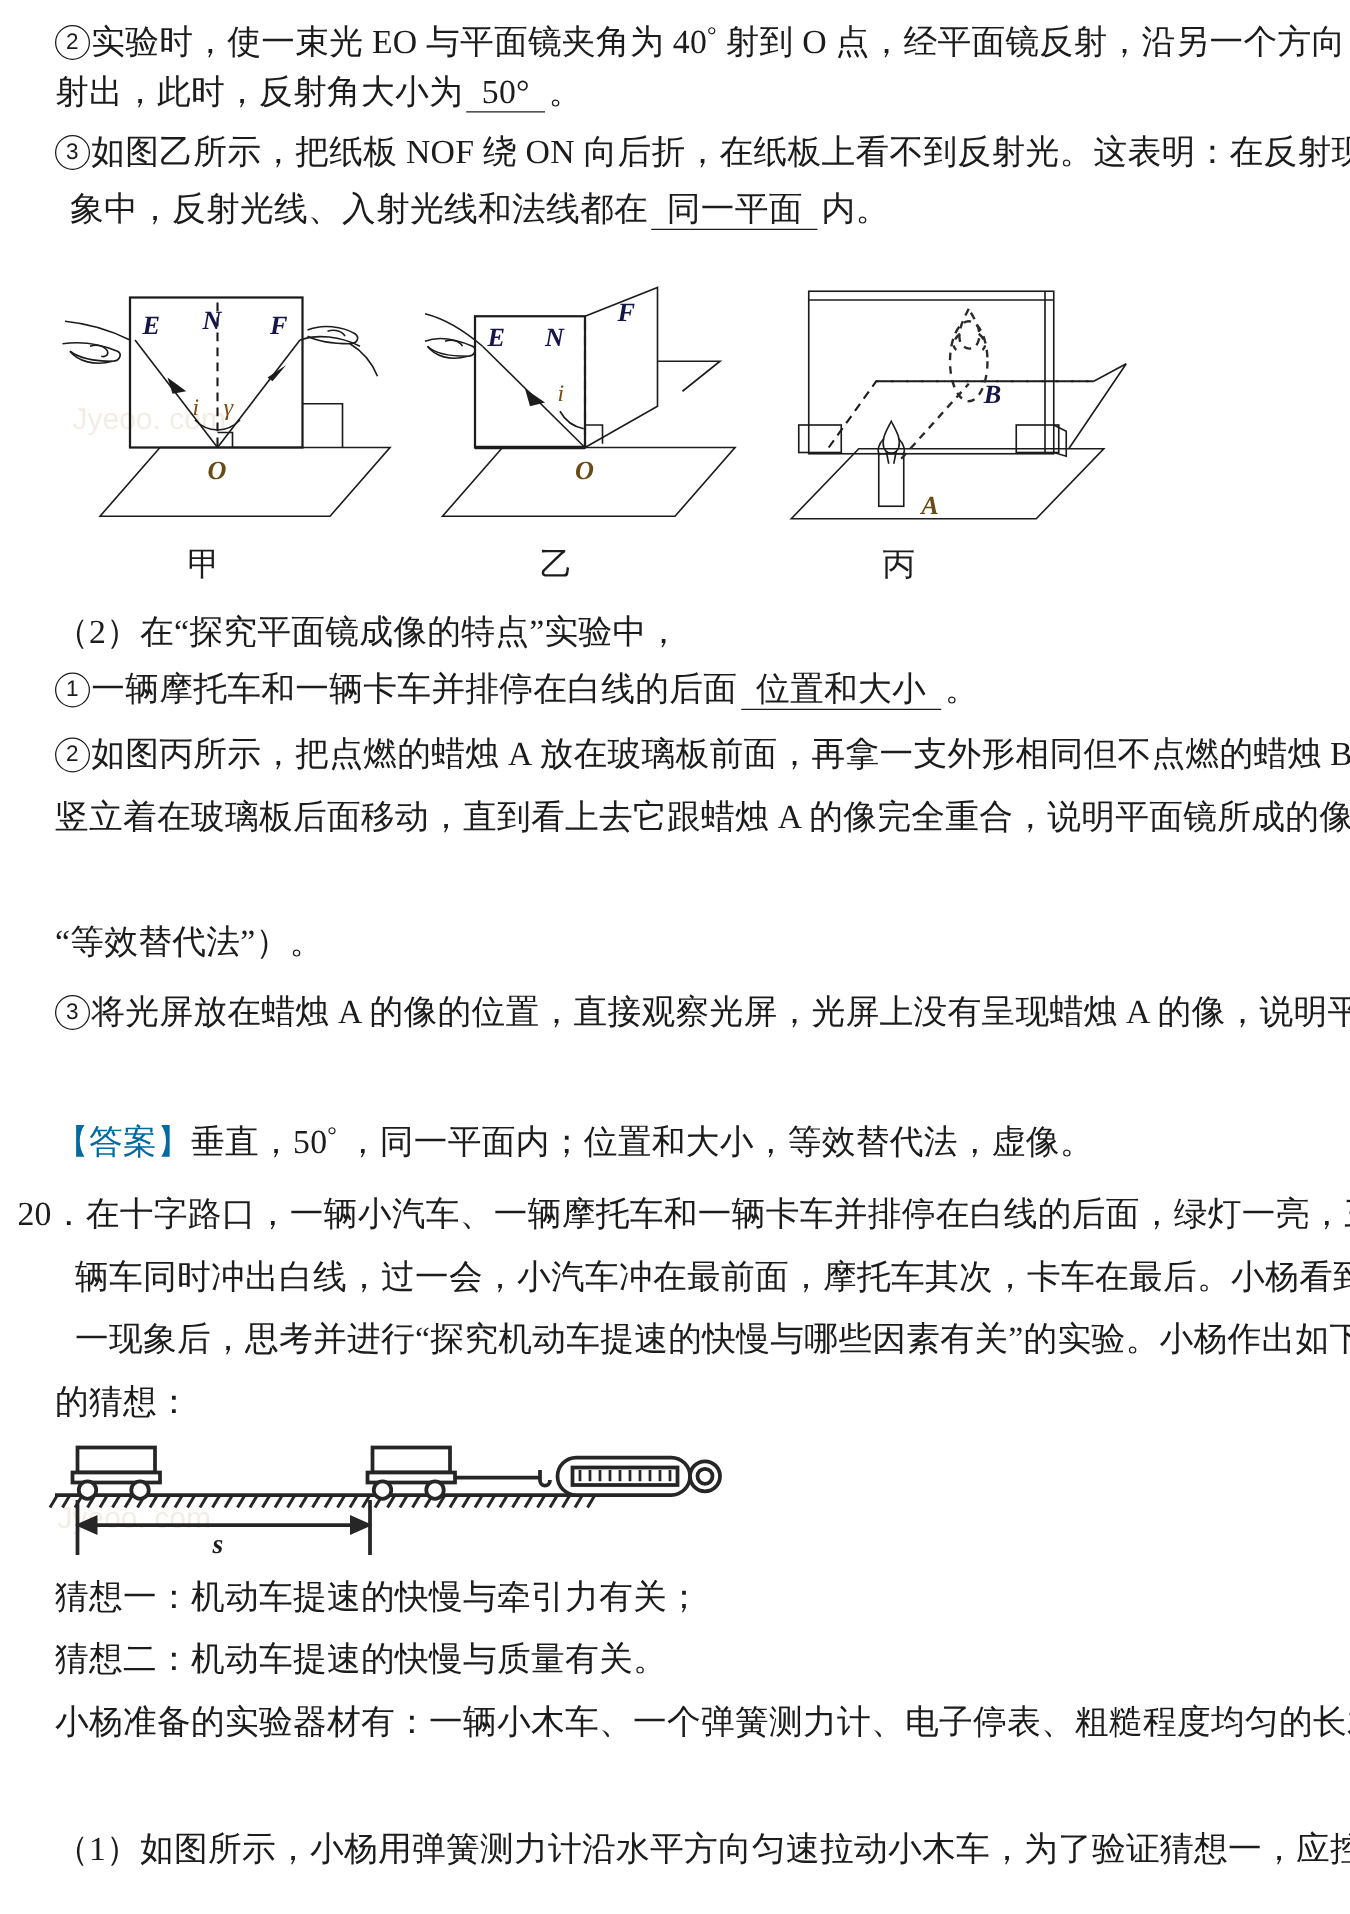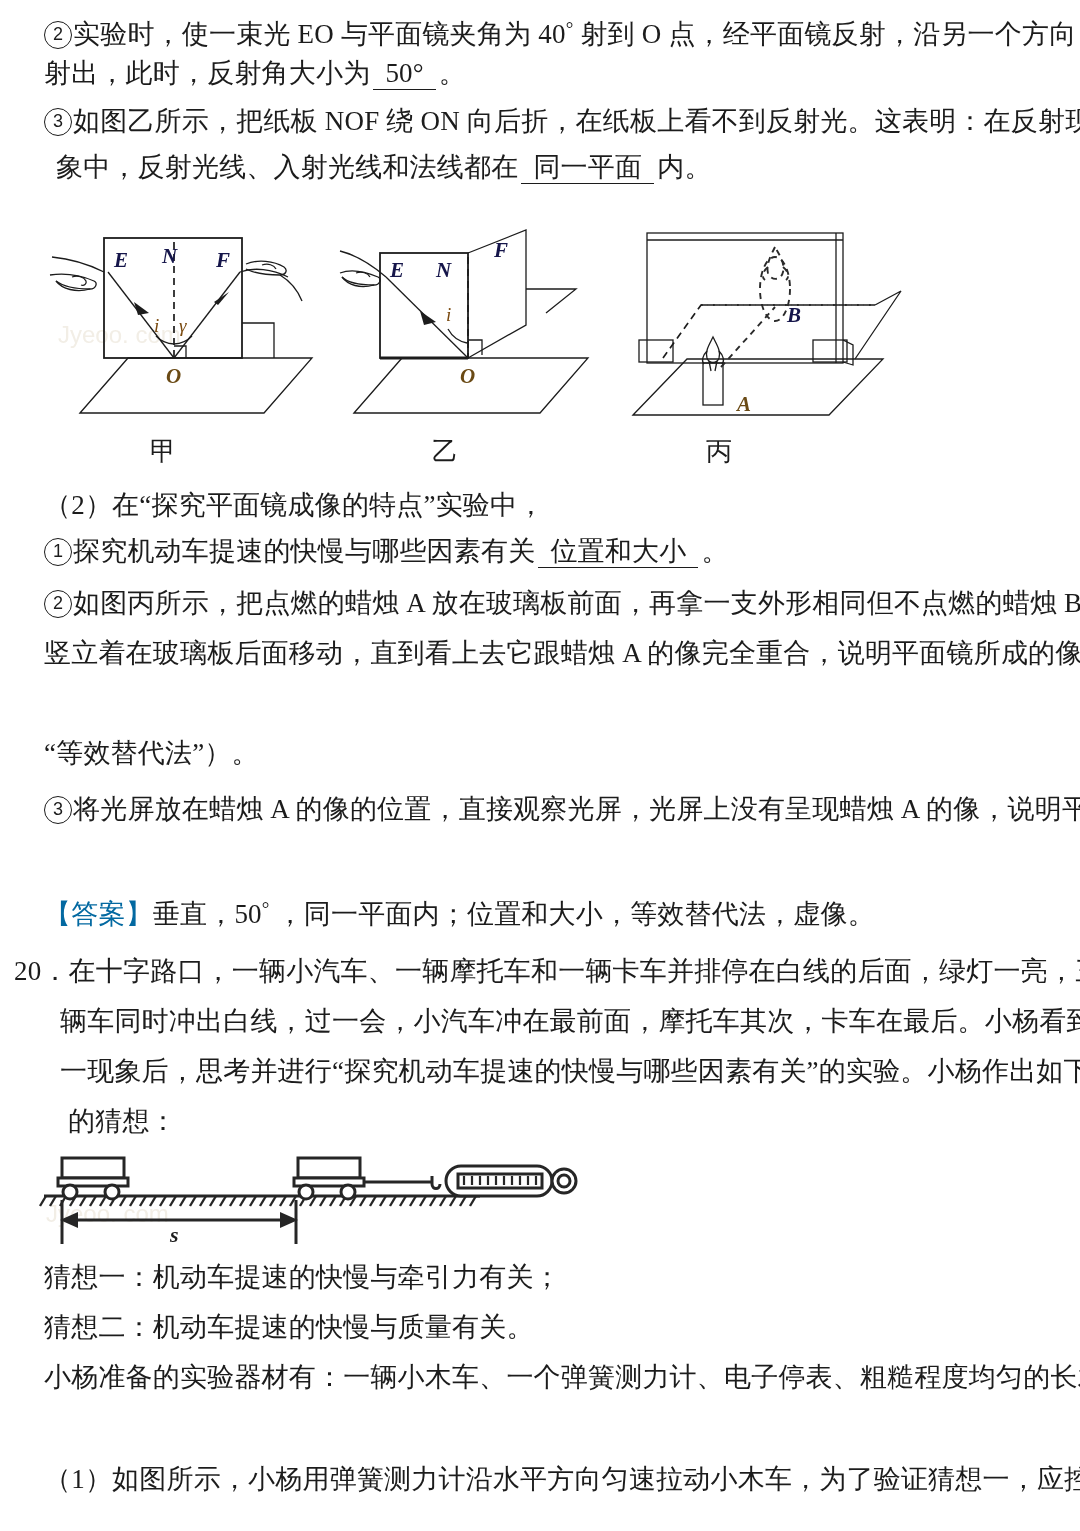--- a/index.html
+++ b/index.html
@@ -118,21 +118,21 @@
 
   <div class="line" style="left:40px; top:152px;margin-left:16px;">
     <span>象中，反射光线、入射光线和法线都在</span><span class="blank">同一平面</span><span>内。</span>
   </div>
 
   <div class="line" style="left:44px; top:490px;">
     <span>（2）在“探究平面镜成像的特点”实验中，</span>
   </div>
 
   <div class="line" style="left:44px; top:536px;">
-    <span class="circnum">1</span><span>探究机动车提速的快慢与哪些因素有关</span><span class="blank">位置和大小</span><span>。</span>
+    <span class="circnum">1</span><span>一辆摩托车和一辆卡车并排停在白线的后面</span><span class="blank">位置和大小</span><span>。</span>
   </div>
 
   <div class="line" style="left:44px; top:588px;">
     <span class="circnum">2</span><span>如图丙所示，把点燃的蜡烛 A 放在玻璃板前面，再拿一支外形相同但不点燃的蜡烛 B</span>
   </div>
 
   <div class="line" style="left:44px; top:638px;">
     <span>竖立着在玻璃板后面移动，直到看上去它跟蜡烛 A 的像完全重合，说明平面镜所成的像与</span>
   </div>
 
@@ -155,21 +155,21 @@
   </div>
 
   <div class="line" style="left:60px; top:1006px;">
     <span>辆车同时冲出白线，过一会，小汽车冲在最前面，摩托车其次，卡车在最后。小杨看到这</span>
   </div>
 
   <div class="line" style="left:60px; top:1056px;">
     <span>一现象后，思考并进行“探究机动车提速的快慢与哪些因素有关”的实验。小杨作出如下</span>
   </div>
 
-  <div class="line" style="left:68px; top:1106px;text-align:right;">
+  <div class="line" style="left:44px; top:1106px;text-align:right;">
     <span>的猜想：</span>
   </div>
 
   <div class="line" style="left:44px; top:1312px;">
     <span>猜想二：机动车提速的快慢与质量有关。</span>
   </div>
 
   <div class="line" style="left:44px; top:1262px;">
     <span>猜想一：机动车提速的快慢与牵引力有关；</span>
   </div>

